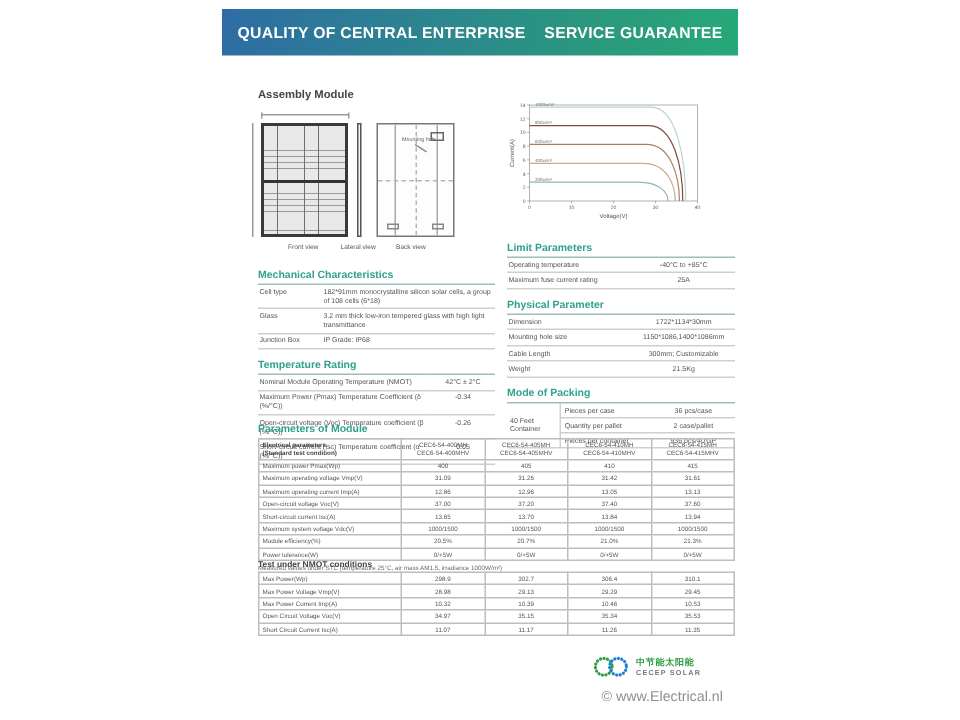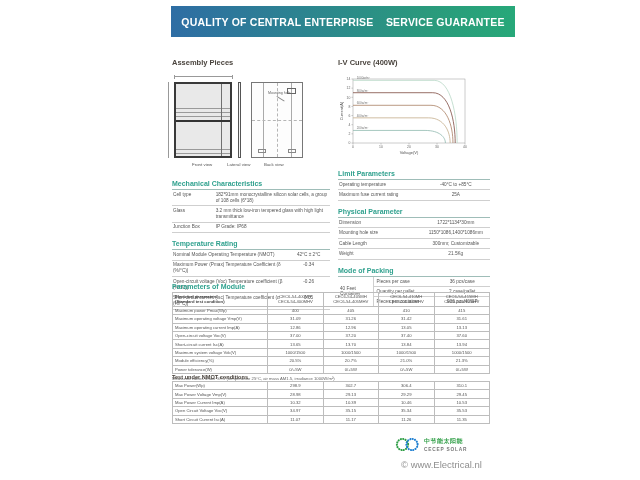--- a/index.html
+++ b/index.html
@@ -2,21 +2,21 @@
 <html><head>
 <meta charset="utf-8">
 <style>
   * { box-sizing: border-box; margin: 0; padding: 0; }
   body { background: #fff; font-family: "Liberation Sans", sans-serif; }
   .page { position: relative; width: 640px; height: 480px; background: #fff; overflow: hidden; }
 
   
   .header-bar { position: absolute; left: 148px; top: 6px; width: 344px; height: 31px;
     background: linear-gradient(90deg, #2e6da4 0%, #2a9a7c 75%, #27a879 100%);
-    display: flex; align-items: center; justify-content: center; margin-left: 23px; }
+    display: flex; align-items: center; justify-content: center; }
   .header-bar span { color: #fff; font-weight: bold; font-size: 10.5px; white-space: pre; letter-spacing: 0.2px; }
 
   
   .col-left  { position: absolute; left: 172px; top: 58px; width: 158px; }
   .col-right { position: absolute; left: 338px; top: 58px; width: 152px; }
 
   .h-dark { font-size: 7.5px; font-weight: bold; color: #4a443e; }
   .h-teal { font-size: 7px; font-weight: bold; color: #2fa18e; margin-top: 7px; margin-bottom: 2px; }
   .h-sub  { font-size: 5.6px; font-weight: bold; color: #4a443e; margin-bottom: 1px; }
 
@@ -85,21 +85,21 @@
 </head>
 <body>
 
 <div class="page">
 
   <div class="header-bar">
     <span>QUALITY OF CENTRAL ENTERPRISE    SERVICE GUARANTEE</span>
   </div>
 
   <div class="col-left">
-    <div class="h-dark">Assembly Pieces</div>
+    <div class="h-dark">Assembly Module</div>
 
     <div class="drawing">
       <div class="dim-h"></div>
       <div class="dim-v"></div>
       <div class="front-view"></div>
       <div class="lateral-view"></div>
       <div class="back-view">
         <div class="rail-l"></div>
         <div class="rail-r"></div>
         <div class="center-h"></div>
@@ -158,21 +158,20 @@
 
           <tr>
             <td class="w-temp-l">Short-circuit current (Isc) Temperature coefficient (α (%/°C))</td>
             <td class="w-temp-v val-c">0.05</td>
           </tr>
         </tbody>
     </table>
   </div>
 
   <div class="col-right">
-    <div class="h-dark">I-V Curve (400W)</div>
     <div class="iv-chart">
       <svg width="150" height="86" viewBox="0 0 150 86">
           <rect x="15" y="6" width="112" height="64" fill="none" stroke="#999" stroke-width="0.5"></rect>
           <line x1="13.4" y1="70" x2="15" y2="70" stroke="#999" stroke-width="0.5"></line>
           <text x="12.4" y="71.3" font-size="3.4" text-anchor="end" fill="#666" font-family="Liberation Sans, sans-serif">0</text>
           <line x1="13.4" y1="60.85714285714286" x2="15" y2="60.85714285714286" stroke="#999" stroke-width="0.5"></line>
           <text x="12.4" y="62.15714285714286" font-size="3.4" text-anchor="end" fill="#666" font-family="Liberation Sans, sans-serif">2</text>
           <line x1="13.4" y1="51.714285714285715" x2="15" y2="51.714285714285715" stroke="#999" stroke-width="0.5"></line>
           <text x="12.4" y="53.01428571428571" font-size="3.4" text-anchor="end" fill="#666" font-family="Liberation Sans, sans-serif">4</text>
           <line x1="13.4" y1="42.57142857142857" x2="15" y2="42.57142857142857" stroke="#999" stroke-width="0.5"></line>

